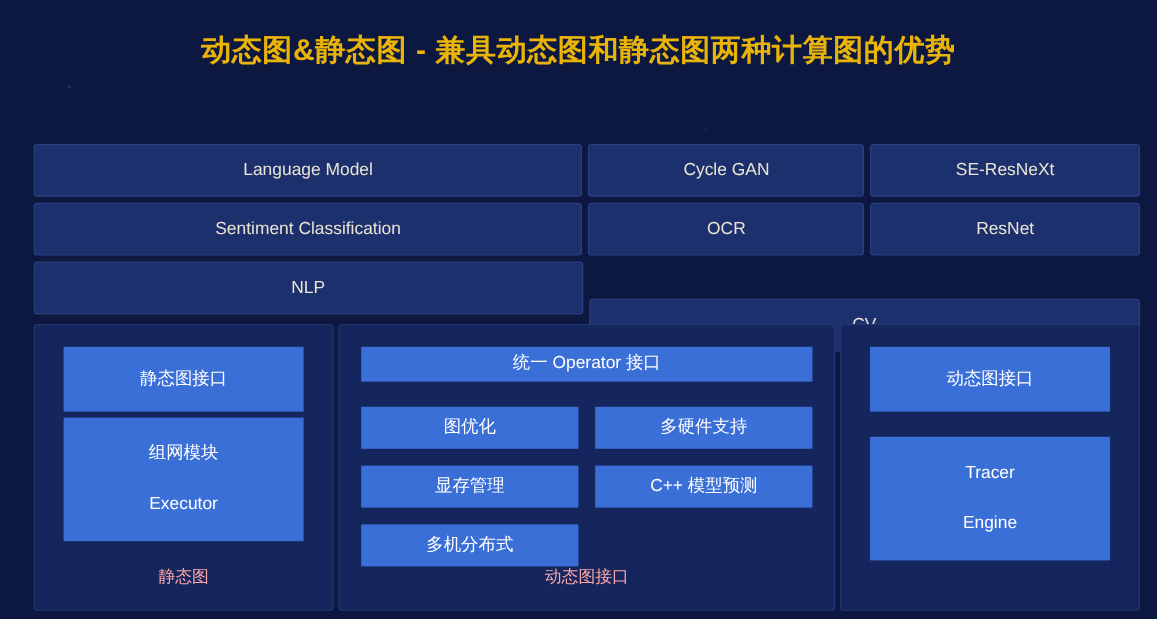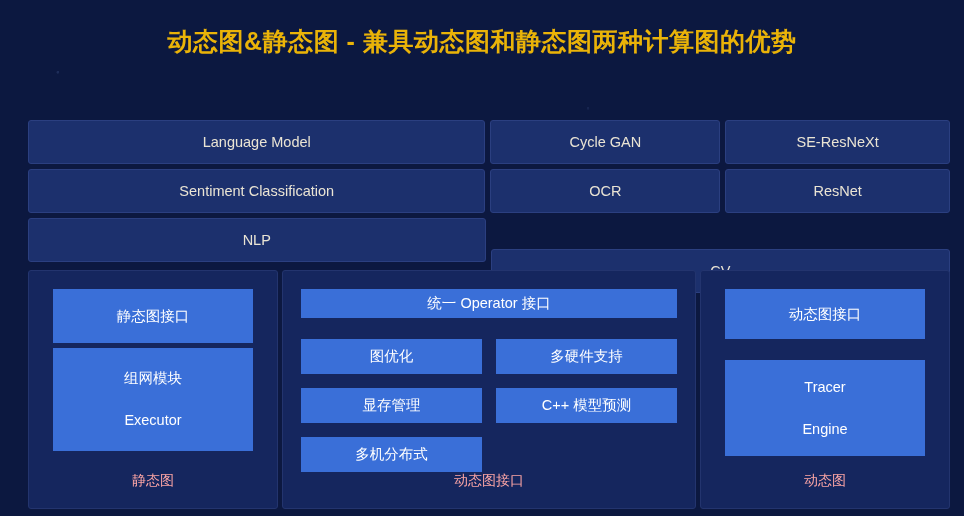--- a/index.html
+++ b/index.html
@@ -198,18 +198,17 @@
       </div>
       <div class="panel-label">动态图接口</div>
     </div>
 
     <div class="panel panel-right">
       <div class="blk blk-api">动态图接口</div>
       <div class="blk blk-body">
         <span>Tracer</span>
         <span>Engine</span>
       </div>
-      <div class="panel-label">动态图</div>
     </div>
 
   </div>
 
 </div>
 
 </body></html>

